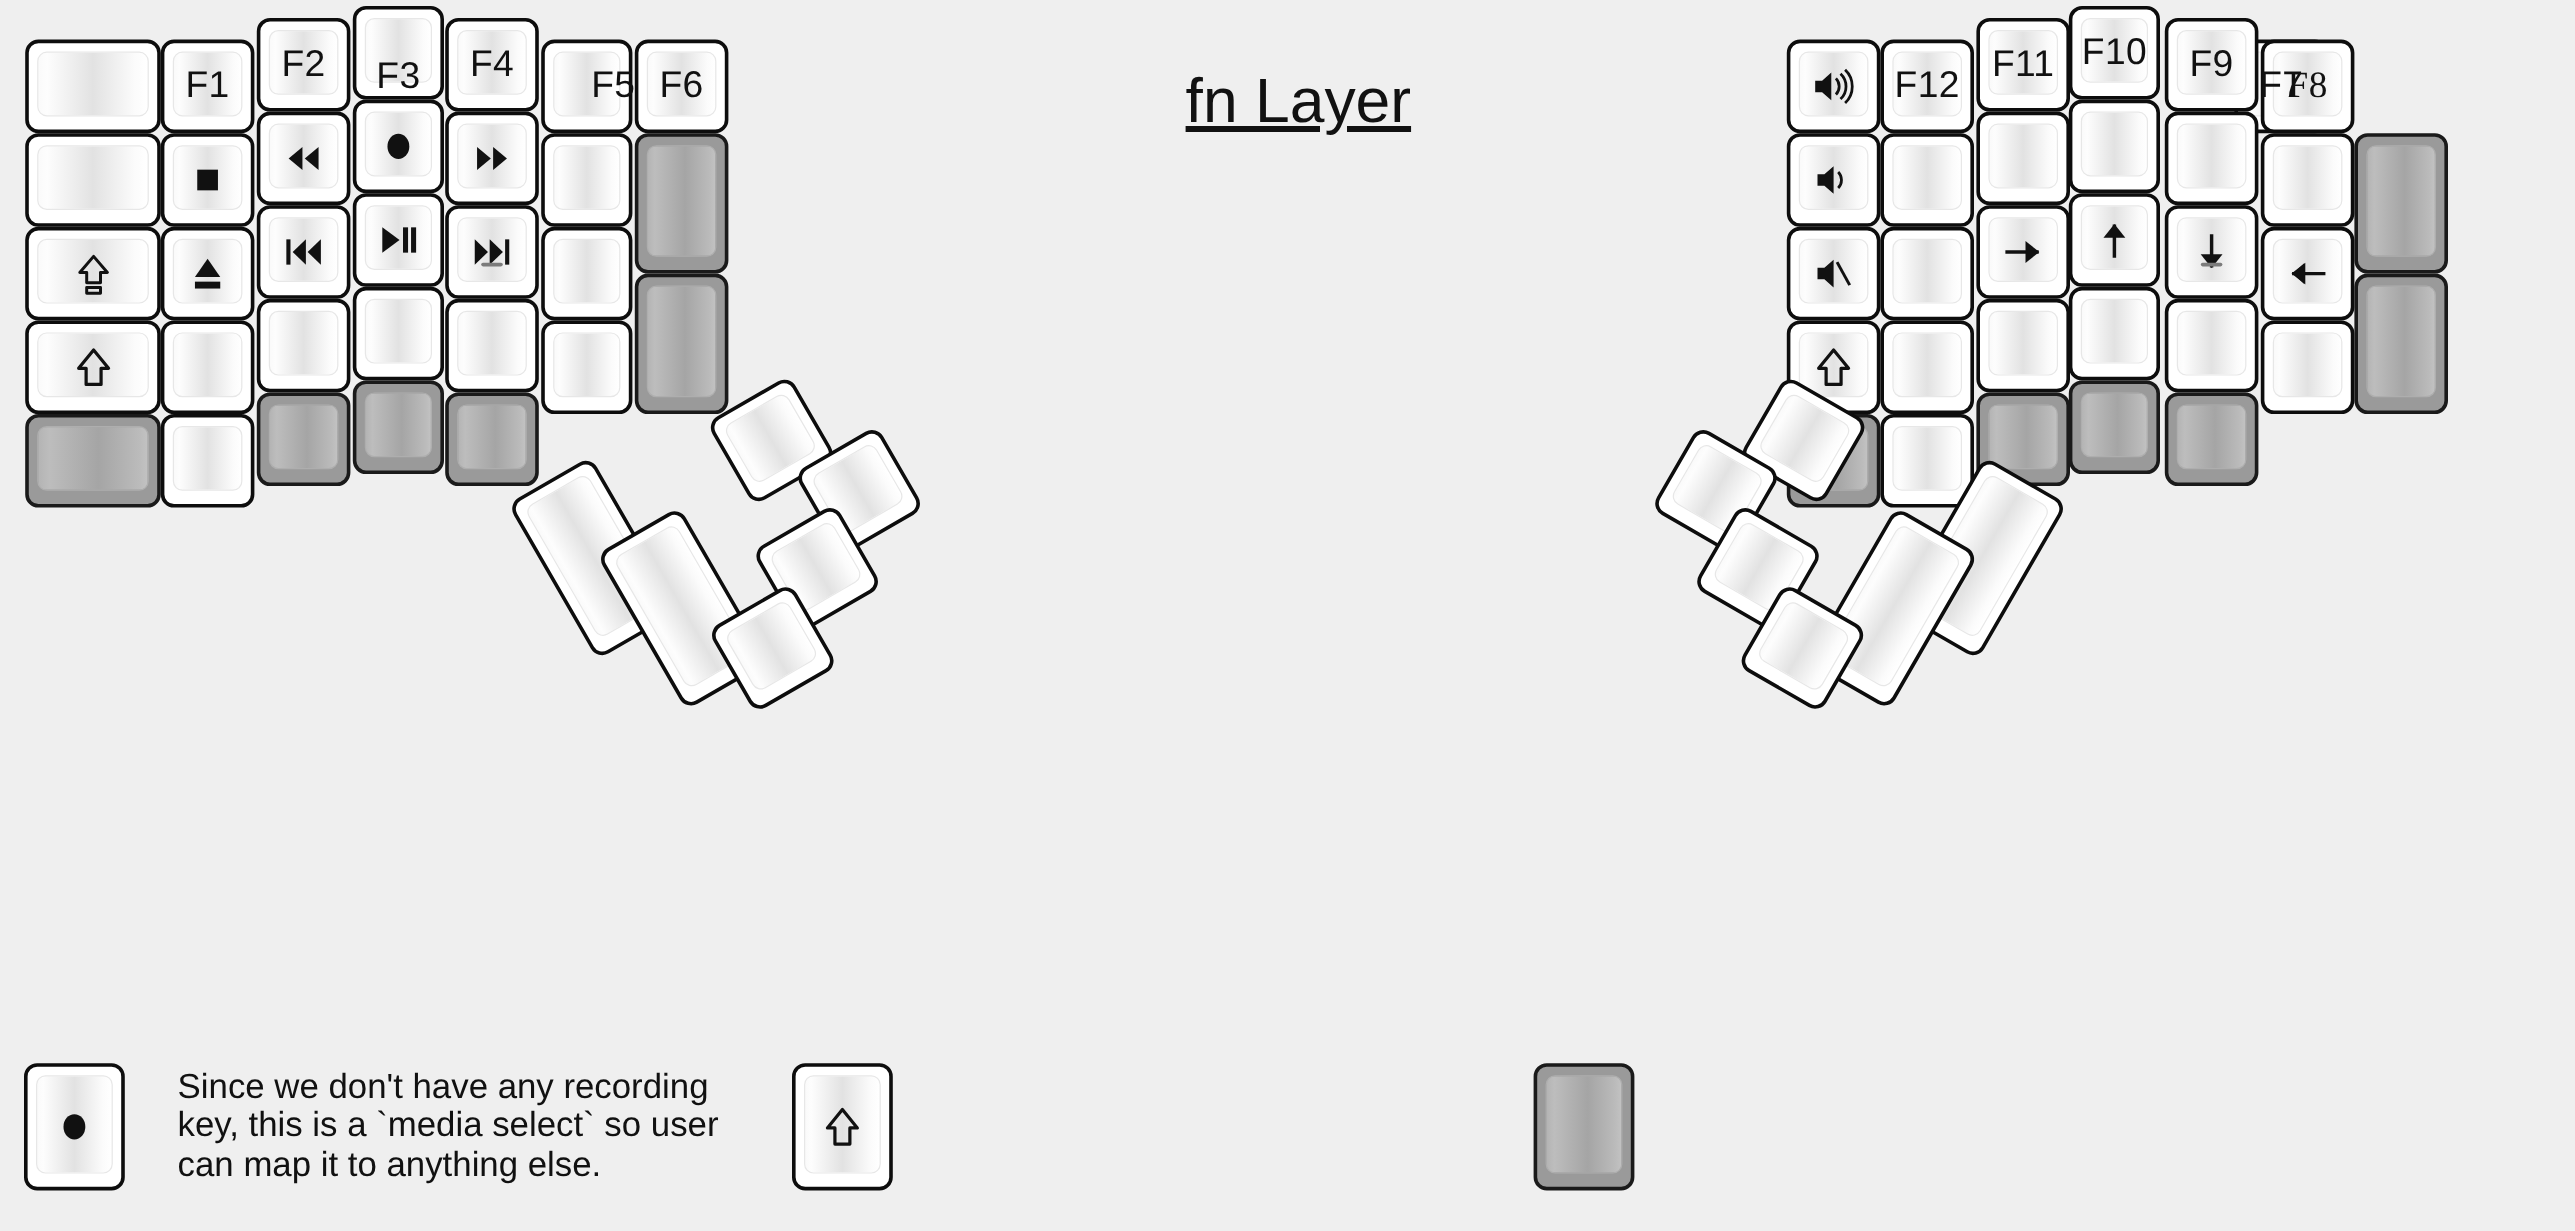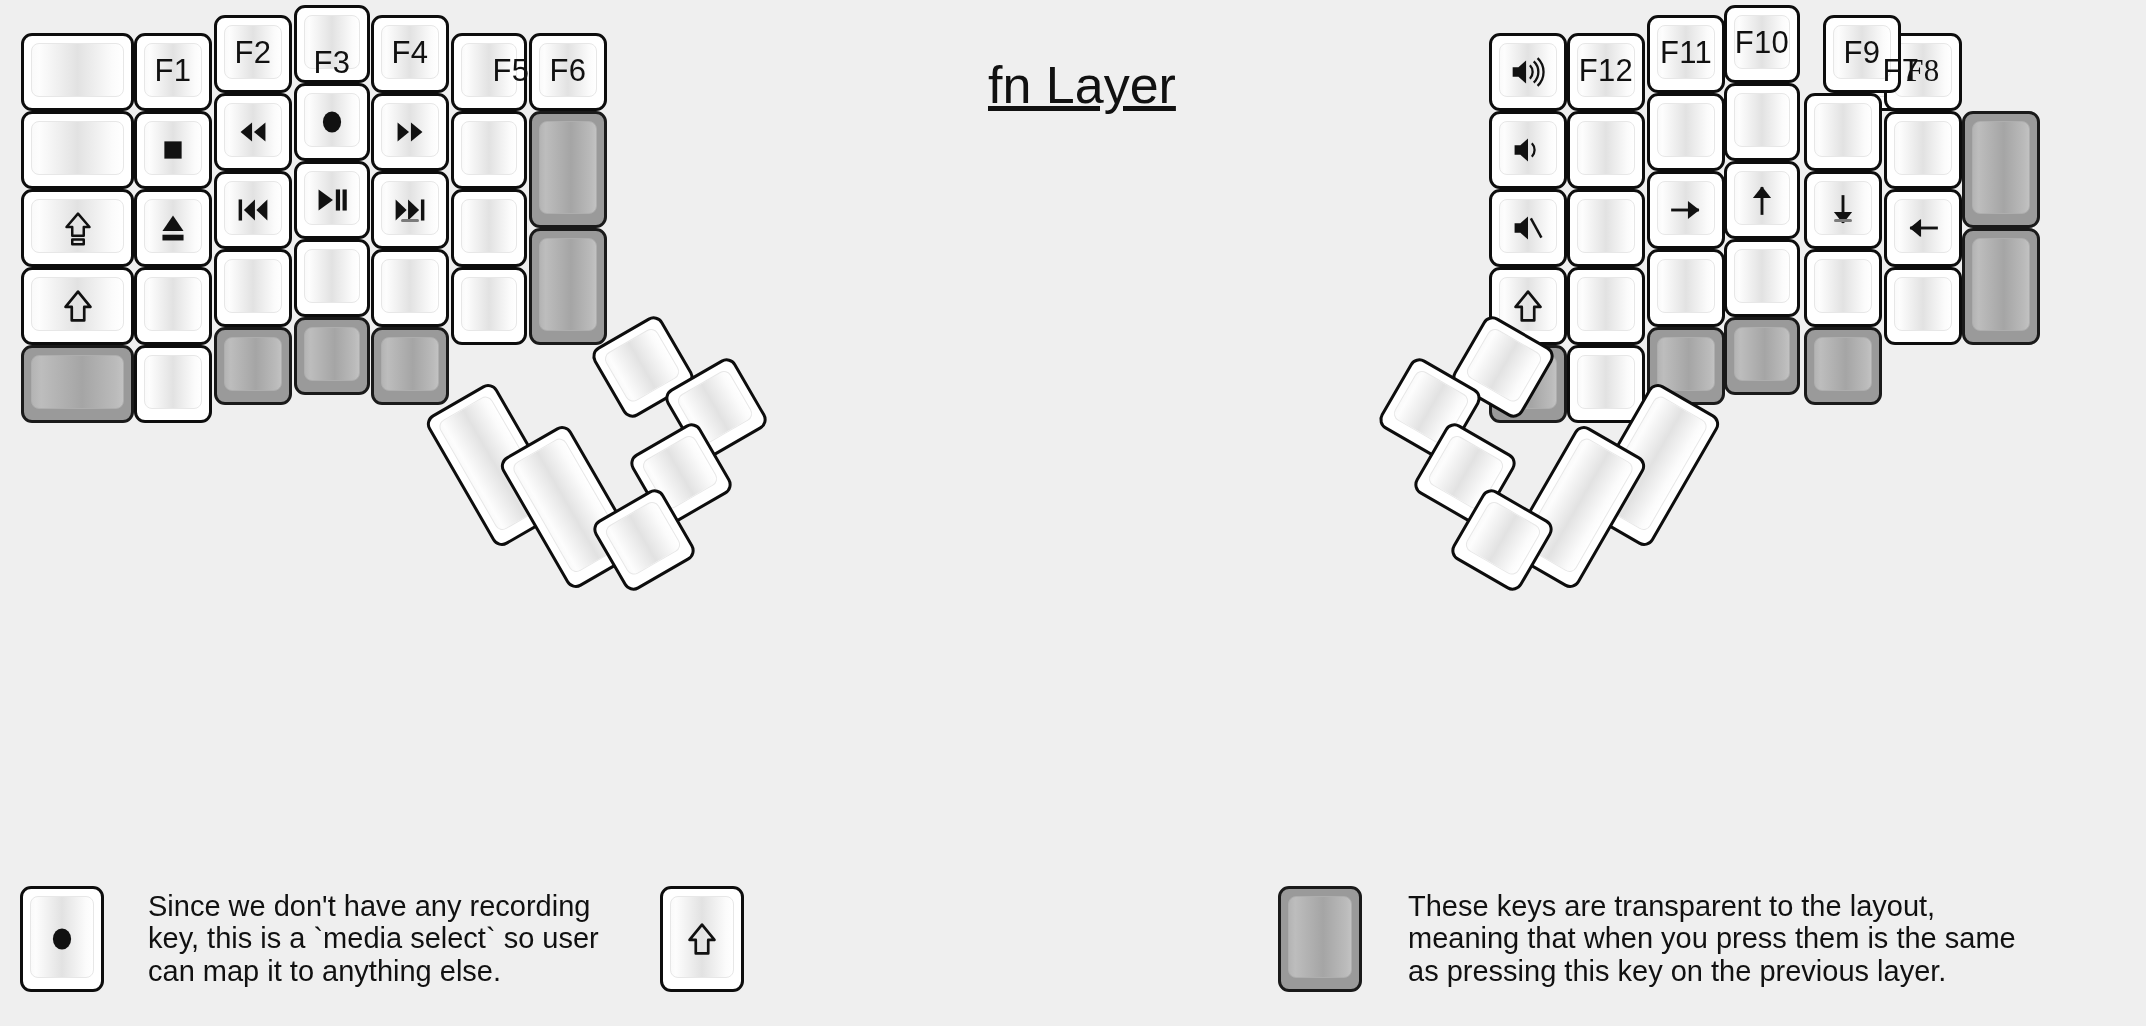--- a/index.html
+++ b/index.html
@@ -271,21 +271,21 @@
           <svg class="glyph" width="46" height="46" viewBox="0 0 48 48" fill="none" stroke="#111" stroke-width="3" stroke-linecap="square">
             <path d="M38 24 L12 24"></path>
             <path d="M21 15 L11.5 24 L21 33" fill="#111" stroke="none"></path>
             <path d="M22 14.5 L10 24 L22 33.5 Z" fill="#111" stroke="none"></path>
           </svg>
         </span>
       </div>
       <div class="key" style="left: 1884px; top: 267px; width: 78px; height: 78px;">
         <div class="face"></div>
       </div>
-      <div class="key" style="left: 1804px; top: 15px; width: 78px; height: 78px; margin-left: 19px;">
+      <div class="key" style="left: 1804px; top: 15px; width: 78px; height: 78px;">
         <div class="face"></div>
         <span class="lbl">F9</span>
       </div>
       <div class="key" style="left: 1804px; top: 93px; width: 78px; height: 78px;">
         <div class="face"></div>
       </div>
       <div class="key" style="left: 1804px; top: 171px; width: 78px; height: 78px;">
         <div class="face"></div>
         <span style="position: relative; z-index: 2; display: flex; align-items: center; justify-content: center;">
           <svg class="glyph" width="46" height="46" viewBox="0 0 48 48" fill="none" stroke="#111" stroke-width="3" stroke-linecap="square">
@@ -464,19 +464,16 @@
             <svg class="glyph" width="46" height="46" viewBox="0 0 48 48" fill="none" stroke="#111" stroke-width="2.8" stroke-linejoin="round">
               <path d="M24 9 L37 25 L30.5 25 L30.5 39 L17.5 39 L17.5 25 L11 25 Z"></path>
             </svg>
           </span>
         </div>
       </div>
       <div class="lg-item" style="left: 0px; width: 2146px;">
         <div class="key trans" style="left: 1278px; top: 10px; width: 84px; height: 106px;">
           <div class="face"></div>
         </div>
-        <div class="lg-text" style="left: 1408px; top: 14px;">These keys are transparent to the layout,
-meaning that when you press them is the same
-as pressing this key on the previous layer.</div>
       </div>
     </div>
 
 </div>
 
 </body></html>

